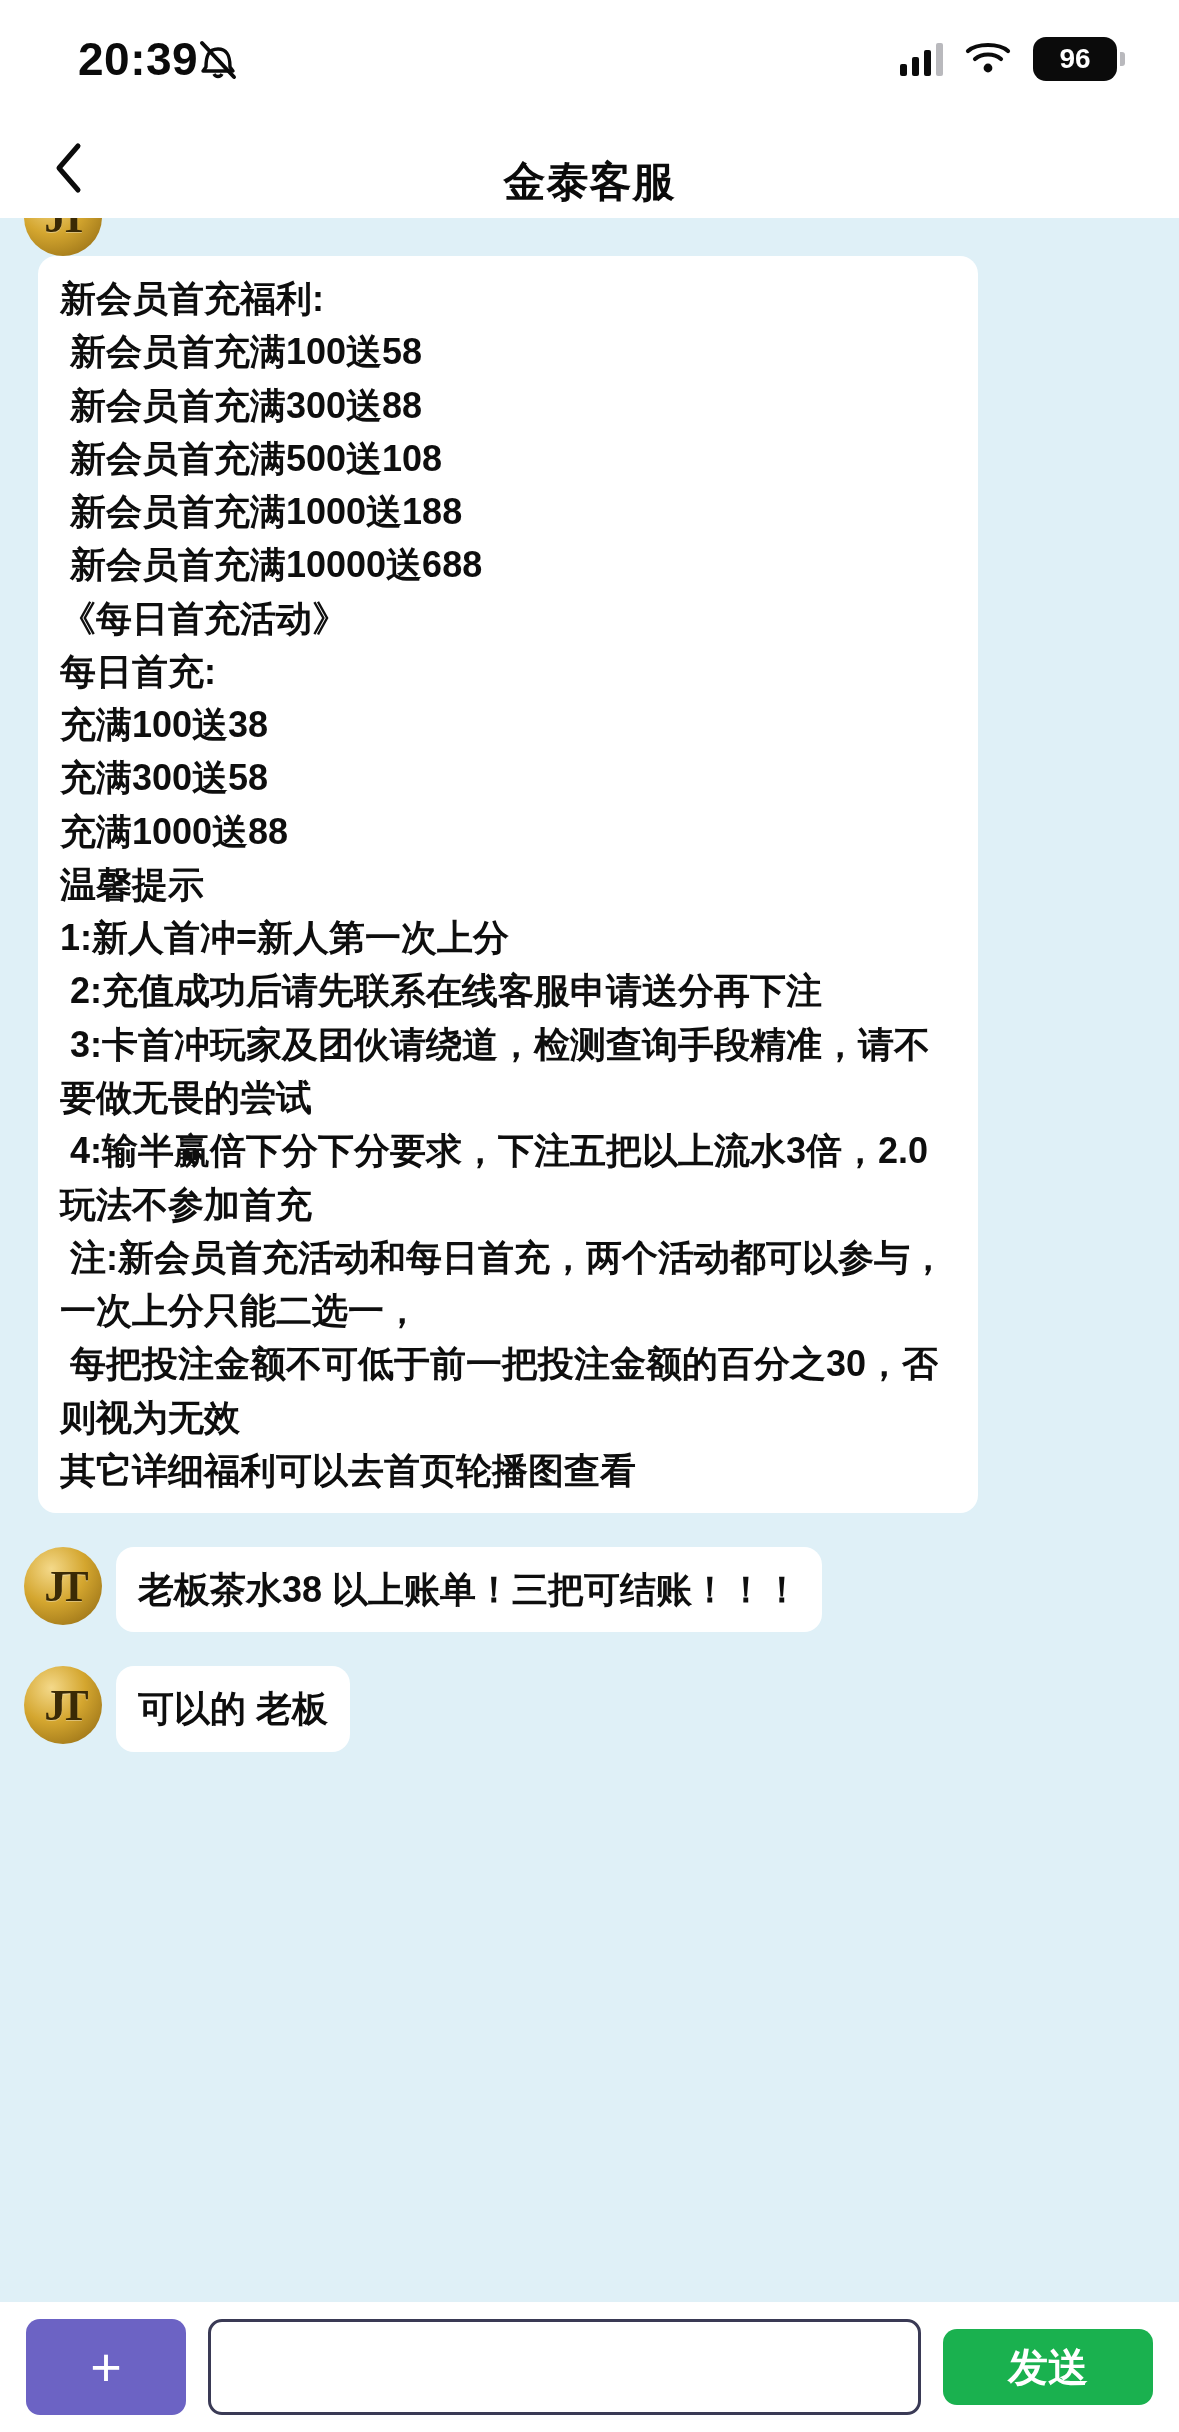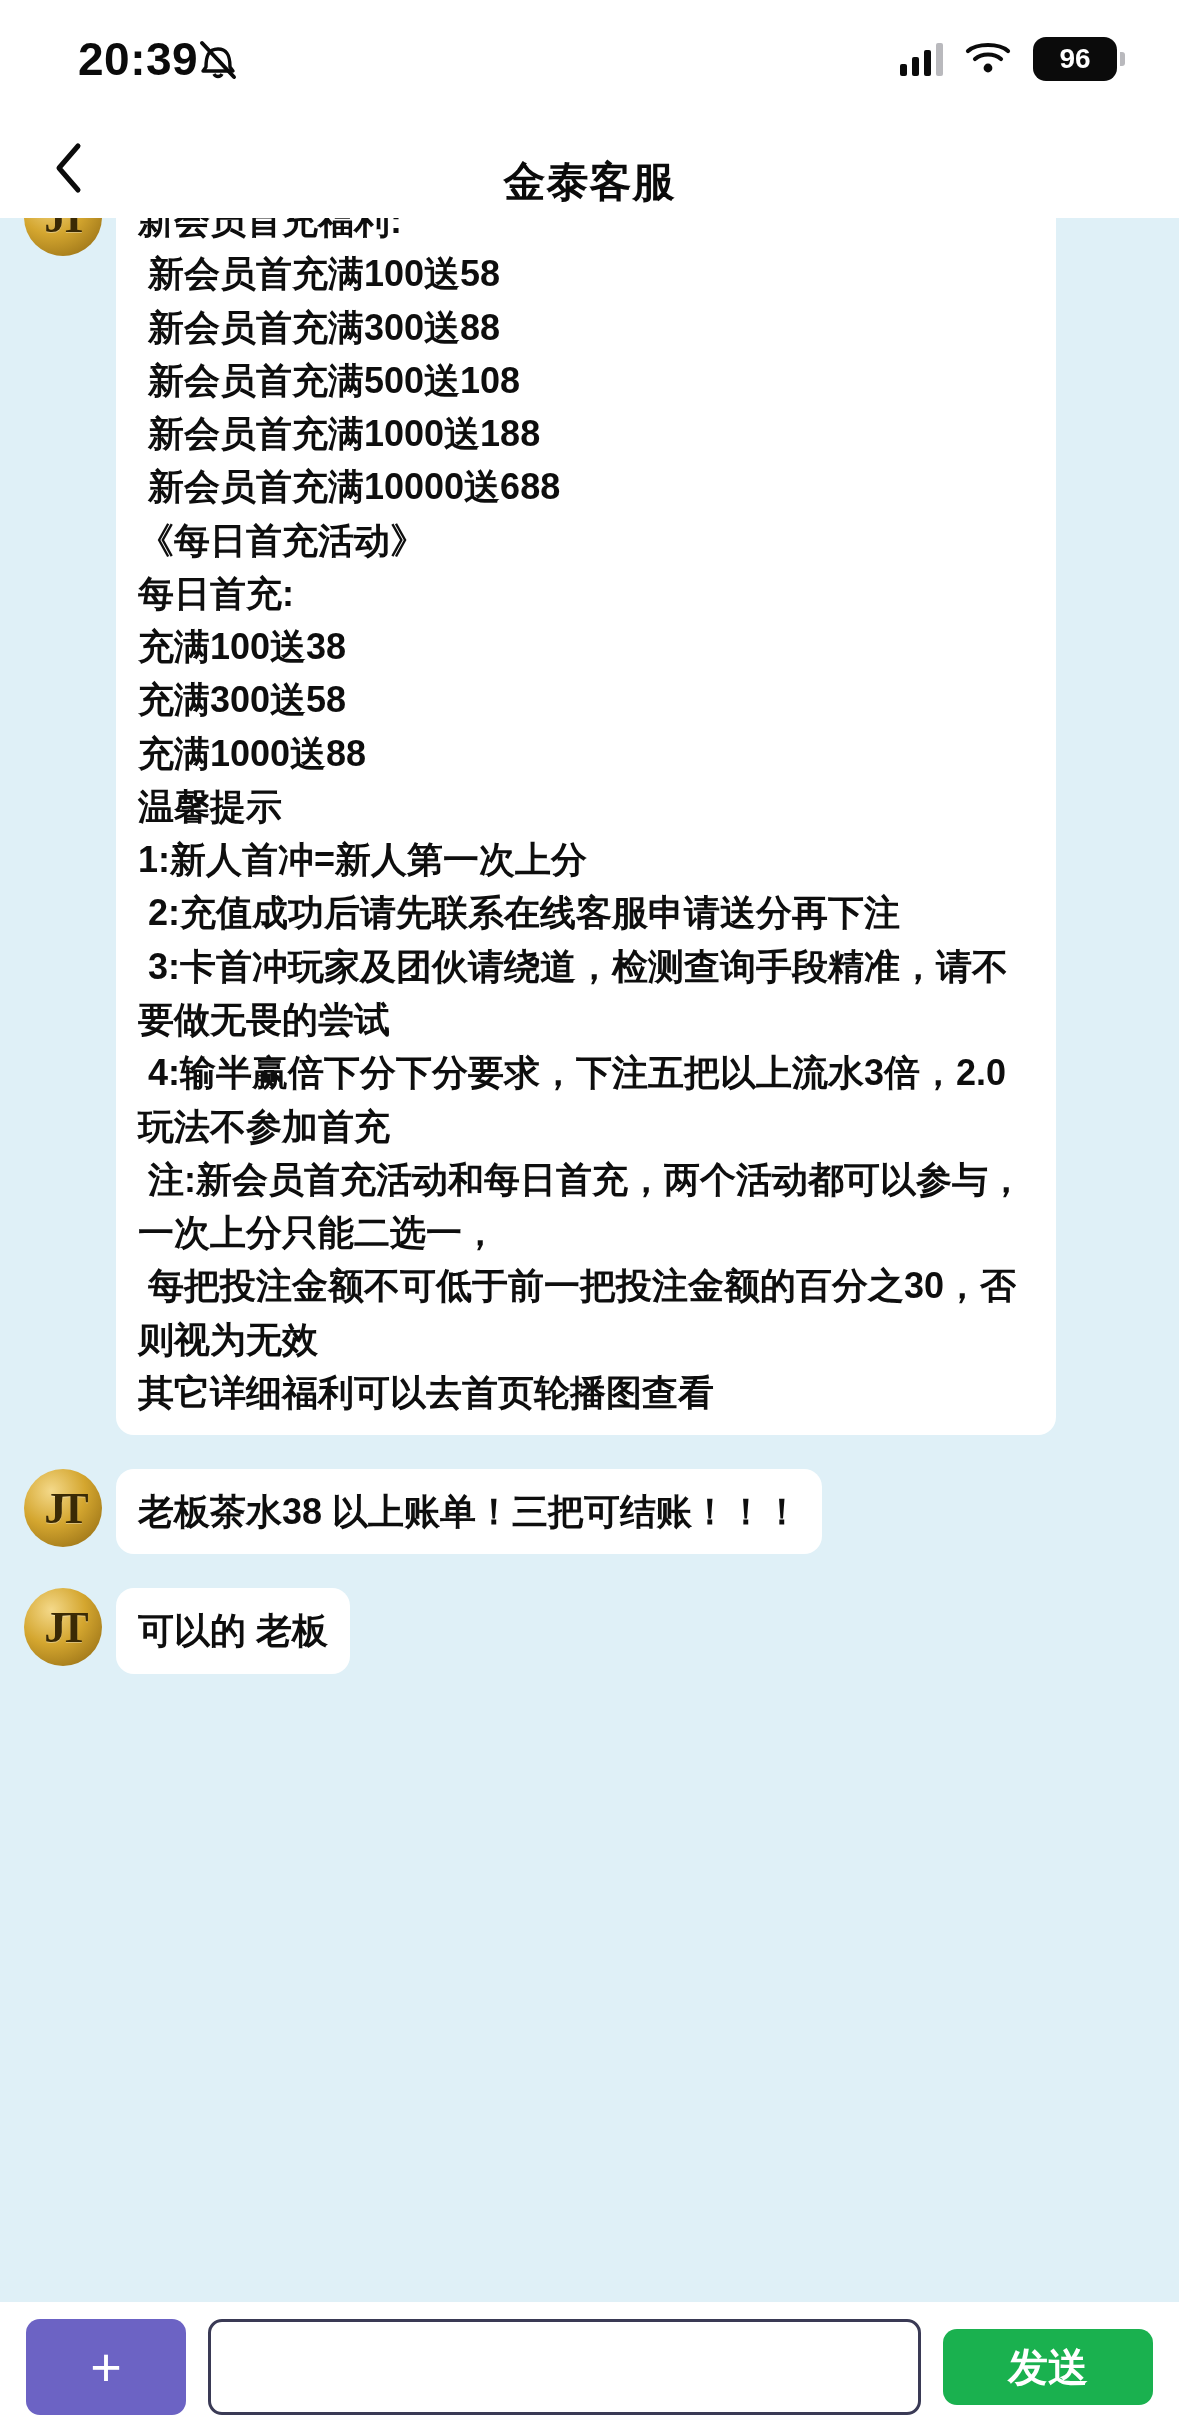--- a/index.html
+++ b/index.html
@@ -191,20 +191,21 @@
     max-width: 940px;
     margin-left: 14px;
   }
   .bubble.short { margin-left: 14px; }
   .bubble.user-bubble {
     margin-right: 14px;
     font-weight: 700;
   }
   .msg-row.clipped {
     margin-top: -40px;
+    flex-direction: column;
   }
 
   
   .composer {
     flex: 0 0 130px;
     height: 130px;
     background: #ffffff;
     display: flex;
     align-items: center;
     gap: 22px;

